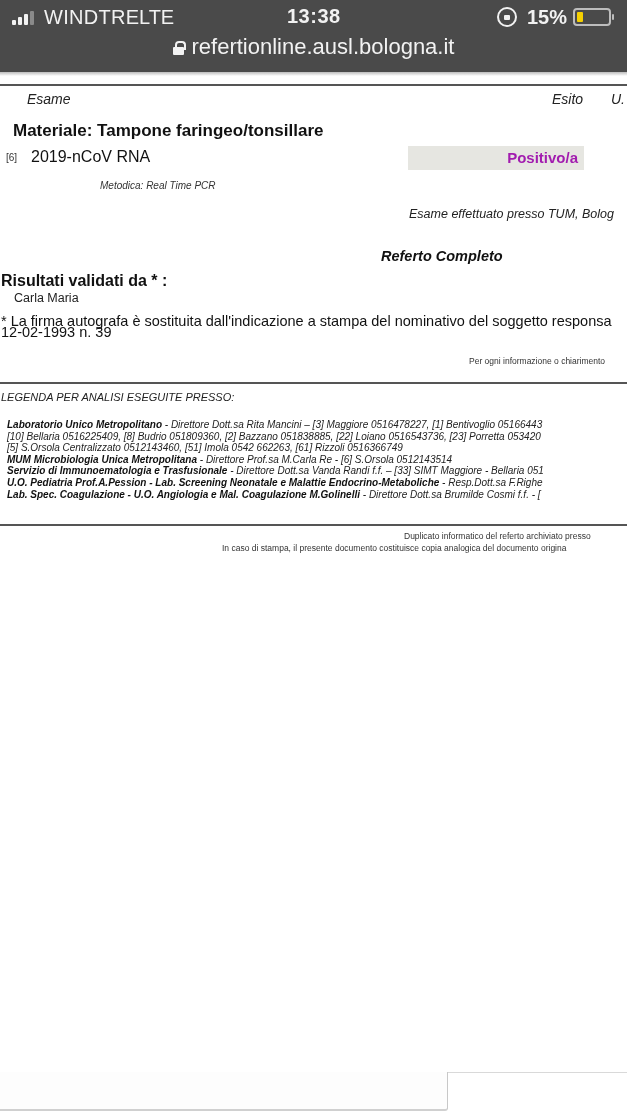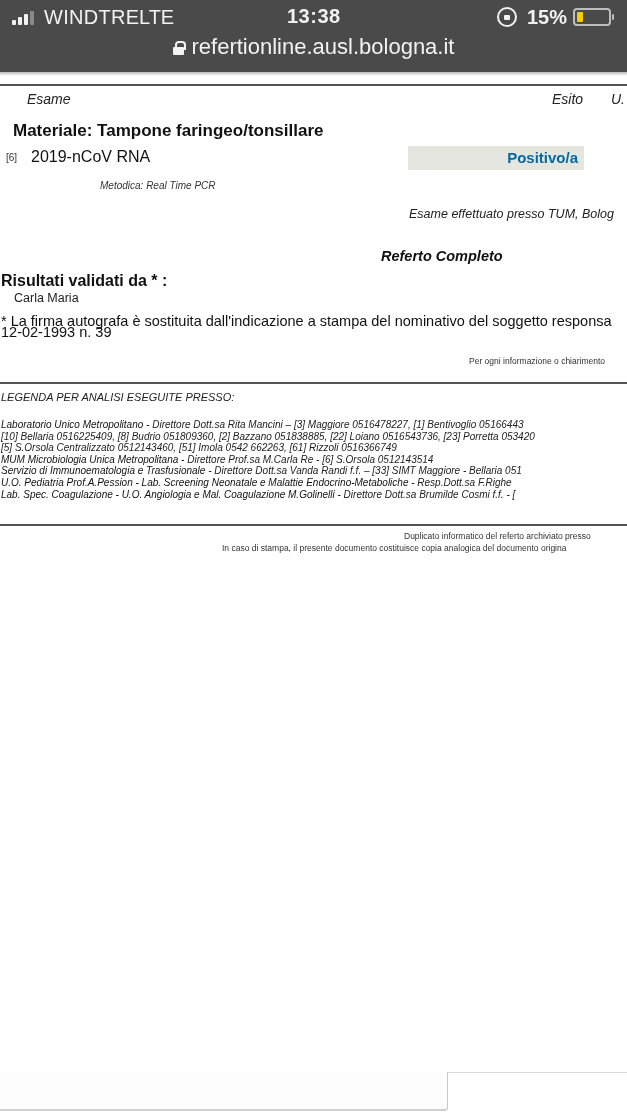--- a/index.html
+++ b/index.html
@@ -29,34 +29,34 @@
 
   
   .rule { position: absolute; left: 0; width: 627px; height: 2px; background: #555; }
   .hdr-exam { position: absolute; left: 27px; top: 91px; font-style: italic; font-size: 14px; color: #222; }
   .hdr-esito { position: absolute; left: 552px; top: 91px; font-style: italic; font-size: 14px; color: #222; }
   .hdr-u { position: absolute; left: 611px; top: 91px; font-style: italic; font-size: 14px; color: #222; }
   .material { position: absolute; left: 5px; top: 121px; font-size: 17px; font-weight: bold; color: #111; margin-left: 8px; }
   .code { position: absolute; left: 6px; top: 152px; font-size: 10px; color: #333; }
   .exam-name { position: absolute; left: 31px; top: 148px; font-size: 16px; color: #111; }
   .result-box { position: absolute; left: 408px; top: 146px; width: 176px; height: 24px; background: #e6e6e1; }
-  .result-val { position: absolute; right: 6px; top: 3px; font-size: 15px; font-weight: bold; color: #0369a1; }
+  .result-val { position: absolute; right: 6px; top: 3px; font-size: 15px; font-weight: bold; color: #a21caf; }
   .method { position: absolute; left: 100px; top: 180px; font-size: 10px; font-style: italic; color: #333; }
   .performed { position: absolute; left: 409px; top: 207px; font-size: 12.5px; font-style: italic; color: #222; white-space: nowrap; text-align: center; }
   .complete { position: absolute; left: 381px; top: 248px; font-size: 14.5px; font-weight: bold; font-style: italic; color: #111; }
   .validated { position: absolute; left: 1px; top: 272px; font-size: 16px; font-weight: bold; color: #111; }
   .validator { position: absolute; left: 14px; top: 291px; font-size: 12.5px; color: #222; text-align: center; }
   .disclaimer { position: absolute; left: 1px; top: 313px; font-size: 14.5px; color: #111; white-space: nowrap; }
   .law { position: absolute; left: 1px; top: 324px; font-size: 14.5px; color: #111; }
   .info { position: absolute; left: 469px; top: 356px; font-size: 8.5px; color: #333; white-space: nowrap; }
 
   .legend-title { position: absolute; left: 1px; top: 391px; font-size: 11px; font-style: italic; color: #222; }
   .legend { position: absolute; left: 1px; top: 419px; width: 700px; font-size: 10px; font-style: italic; line-height: 11.6px; color: #222; }
   .legend .line { white-space: nowrap; }
-  .legend b { font-weight: normal; color: #111; }
+  .legend b { font-weight: bold; color: #111; padding-left: 6px; }
 
   .footer1 { position: absolute; left: 404px; top: 531px; font-size: 8.5px; color: #333; white-space: nowrap; }
   .footer2 { position: absolute; left: 222px; top: 543px; font-size: 8.5px; color: #333; white-space: nowrap; }
 
   
   .bottom-rule { position: absolute; left: 0; top: 1072px; width: 627px; height: 1px; background: #d9d9d9; }
   .bottom-box { position: absolute; left: 0; top: 1072px; width: 448px; height: 39px; border-right: 1px solid #c8c8c8; border-bottom: 2px solid #d0d0d0; border-radius: 0 0 3px 0; background: #fdfdfd; }
 </style>
 </head>
 <body>

